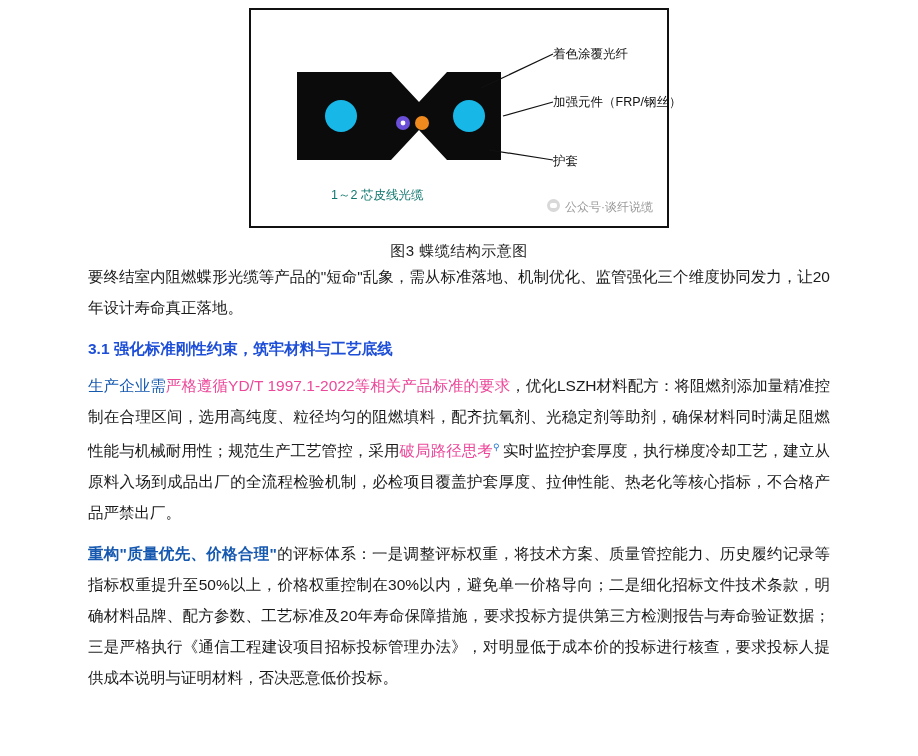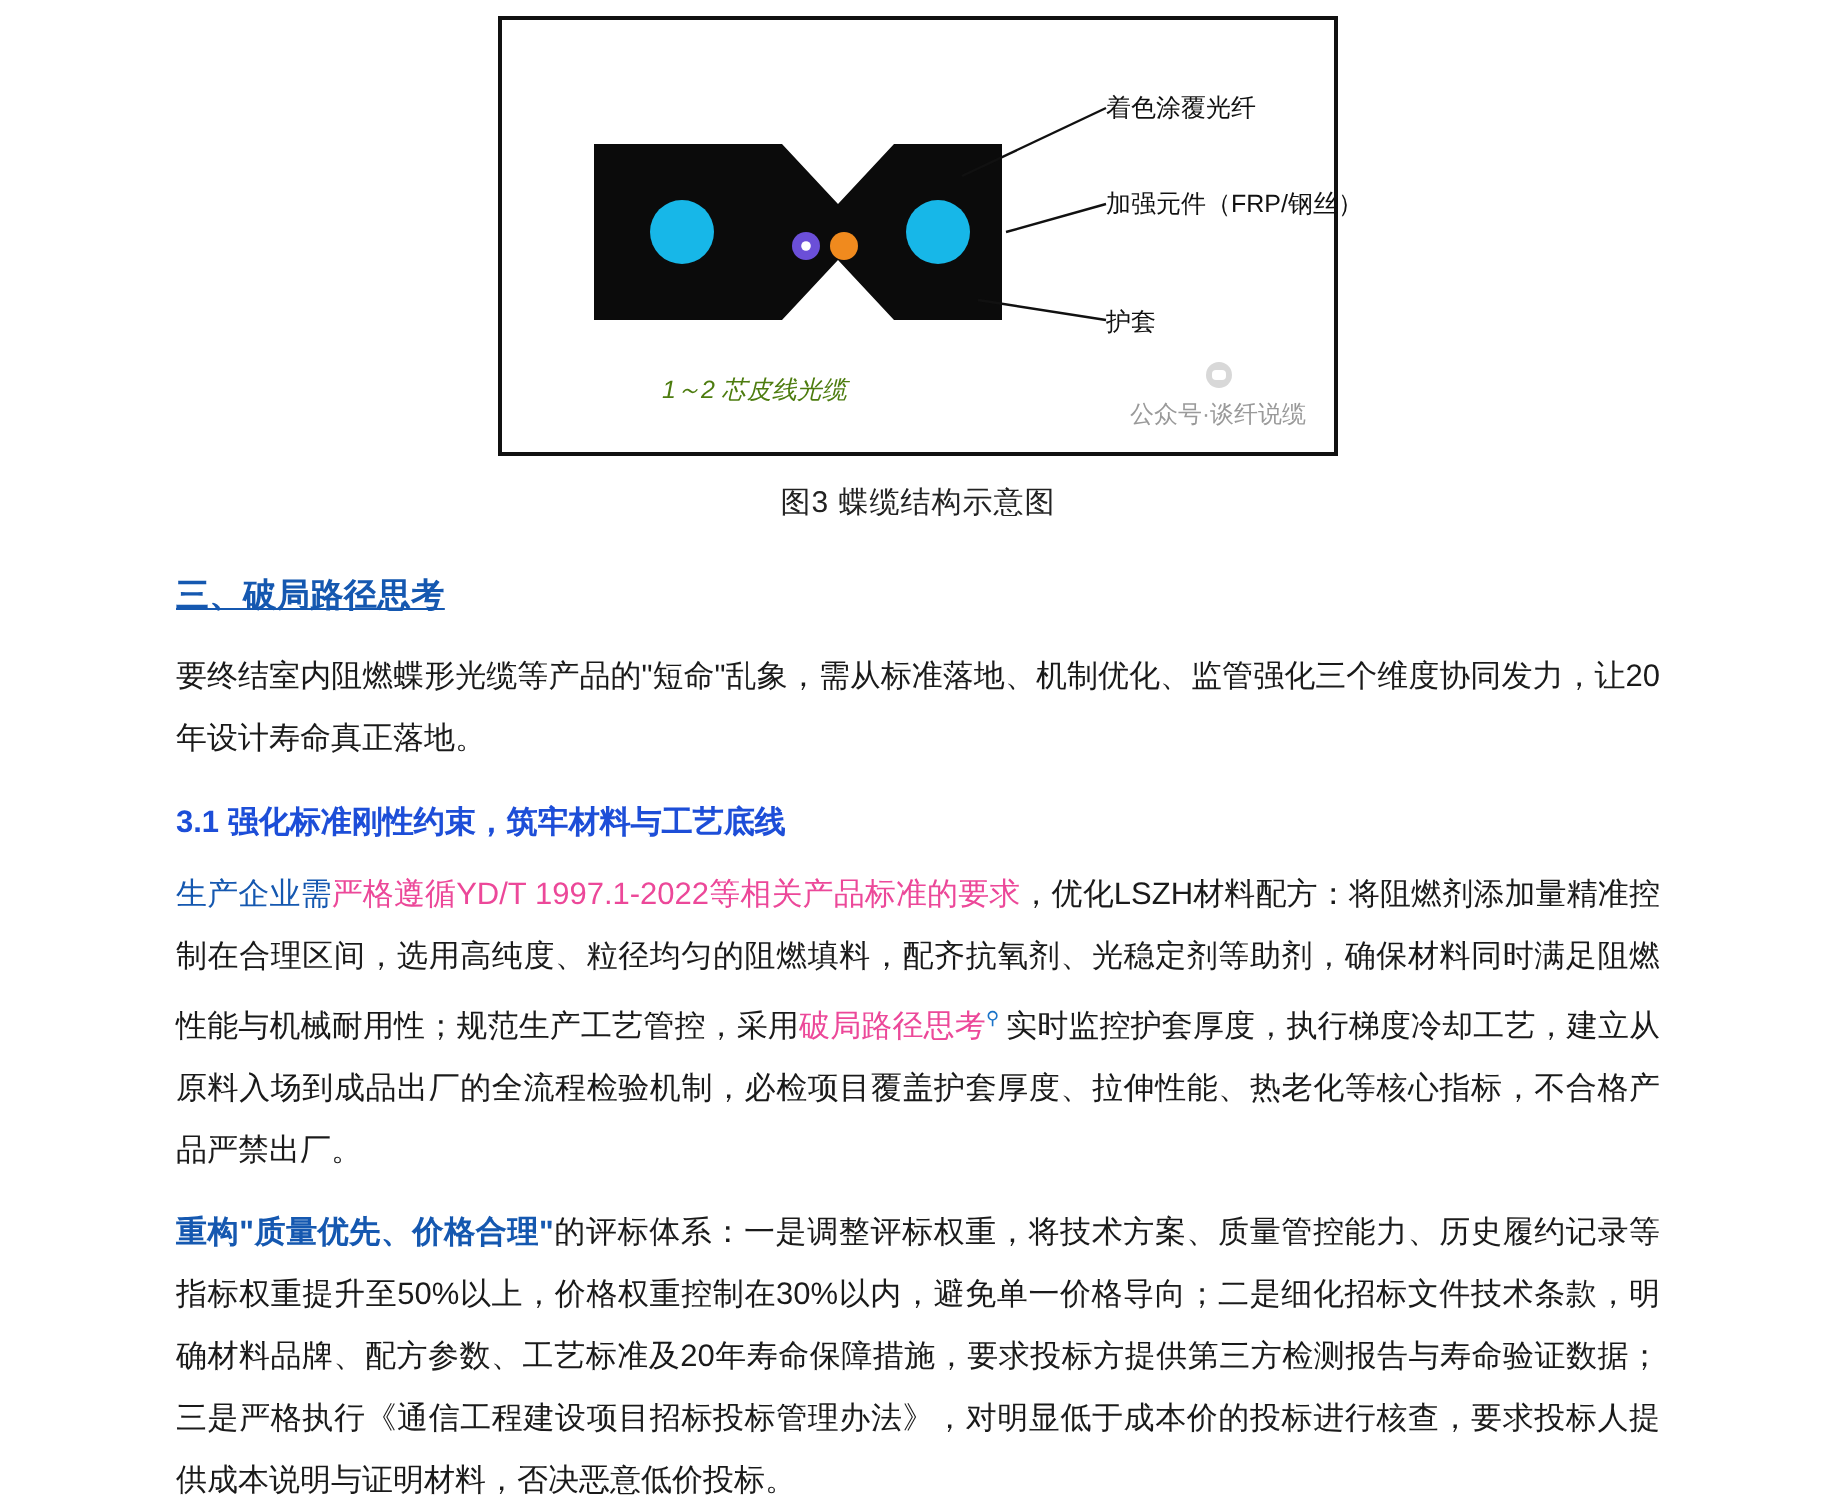--- a/index.html
+++ b/index.html
@@ -94,23 +94,22 @@
   }
 
   
   .wm {
     position: absolute;
     right: 14px;
     bottom: 10px;
     font-size: 12px;
     color: #9a9a9a;
     display: flex;
-    align-items: center;
+    align-items: flex-start;
     gap: 5px;
-    flex-direction: column;
   }
   .wm-dot {
     width: 13px;
     height: 13px;
     border-radius: 50%;
     background: #d8d8d8;
     display: inline-block;
     position: relative;
   }
   .wm-dot::after {
@@ -119,22 +118,21 @@
     left: 3px; top: 4px;
     width: 7px; height: 5px;
     border-radius: 2px;
     background: #ffffff;
   }
   .fig-inner-label {
     position: absolute;
     left: 80px;
     bottom: 22px;
     font-size: 12.5px;
-    color: #4d7c0f;
-    font-style: italic;
+    color: #0f766e;
   }
   .callout {
     position: absolute;
     font-size: 12.5px;
     color: #111111;
     white-space: nowrap;
   }
 </style>
 </head>
 <body>
@@ -176,21 +174,20 @@
         <span class="wm-dot"></span>
         <span>公众号·谈纤说缆</span>
       </div>
     </div>
 
     <div class="fig-caption">图3  蝶缆结构示意图</div>
   </div>
 
   <div class="body">
 
-    <div class="h2">三、破局路径思考</div>
 
     <p class="para">要终结室内阻燃蝶形光缆等产品的"短命"乱象，需从标准落地、机制优化、监管强化三个维度协同发力，让20年设计寿命真正落地。</p>
 
     <div class="h3">3.1 强化标准刚性约束，筑牢材料与工艺底线</div>
 
     <p class="para"><span class="lead-blue">生产企业需</span><span class="link">严格遵循YD/T 1997.1-2022等相关产品标准的要求</span><span>，优化LSZH材料配方：将阻燃剂添加量精准控制在合理区间，选用高纯度、粒径均匀的阻燃填料，配齐抗氧剂、光稳定剂等助剂，确保材料同时满足阻燃性能与机械耐用性；规范生产工艺管控，采用</span><span class="link">破局路径思考</span><span class="mag-icon">⚲</span><span>实时监控护套厚度，执行梯度冷却工艺，建立从原料入场到成品出厂的全流程检验机制，必检项目覆盖护套厚度、拉伸性能、热老化等核心指标，不合格产品严禁出厂。</span></p>
 
 
     <p class="para"><span class="blue">重构</span><span class="blue">"质量优先、价格合理"</span><span>的评标体系：一是调整评标权重，将技术方案、质量管控能力、历史履约记录等指标权重提升至50%以上，价格权重控制在30%以内，避免单一价格导向；二是细化招标文件技术条款，明确材料品牌、配方参数、工艺标准及20年寿命保障措施，要求投标方提供第三方检测报告与寿命验证数据；三是严格执行《通信工程建设项目招标投标管理办法》，对明显低于成本价的投标进行核查，要求投标人提供成本说明与证明材料，否决恶意低价投标。</span></p>
 

